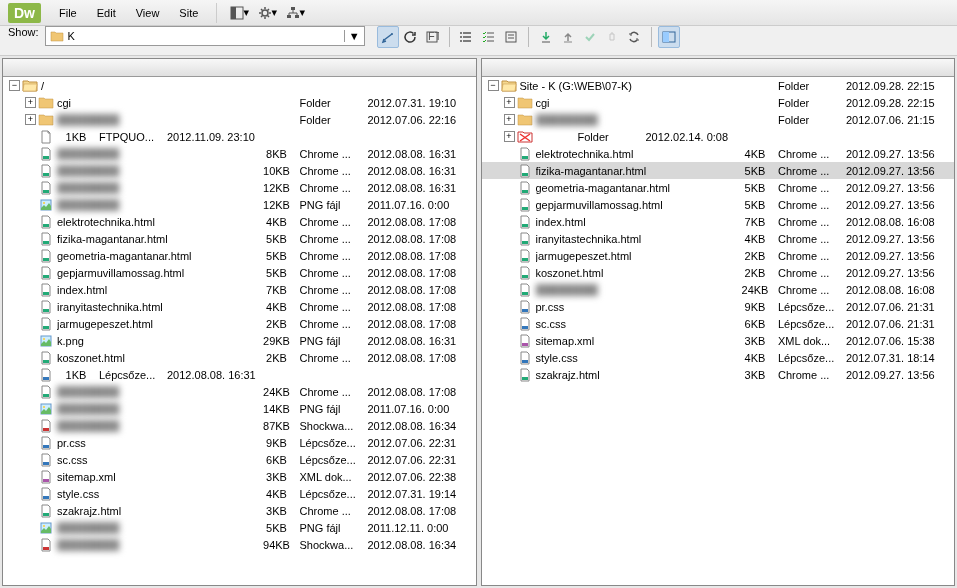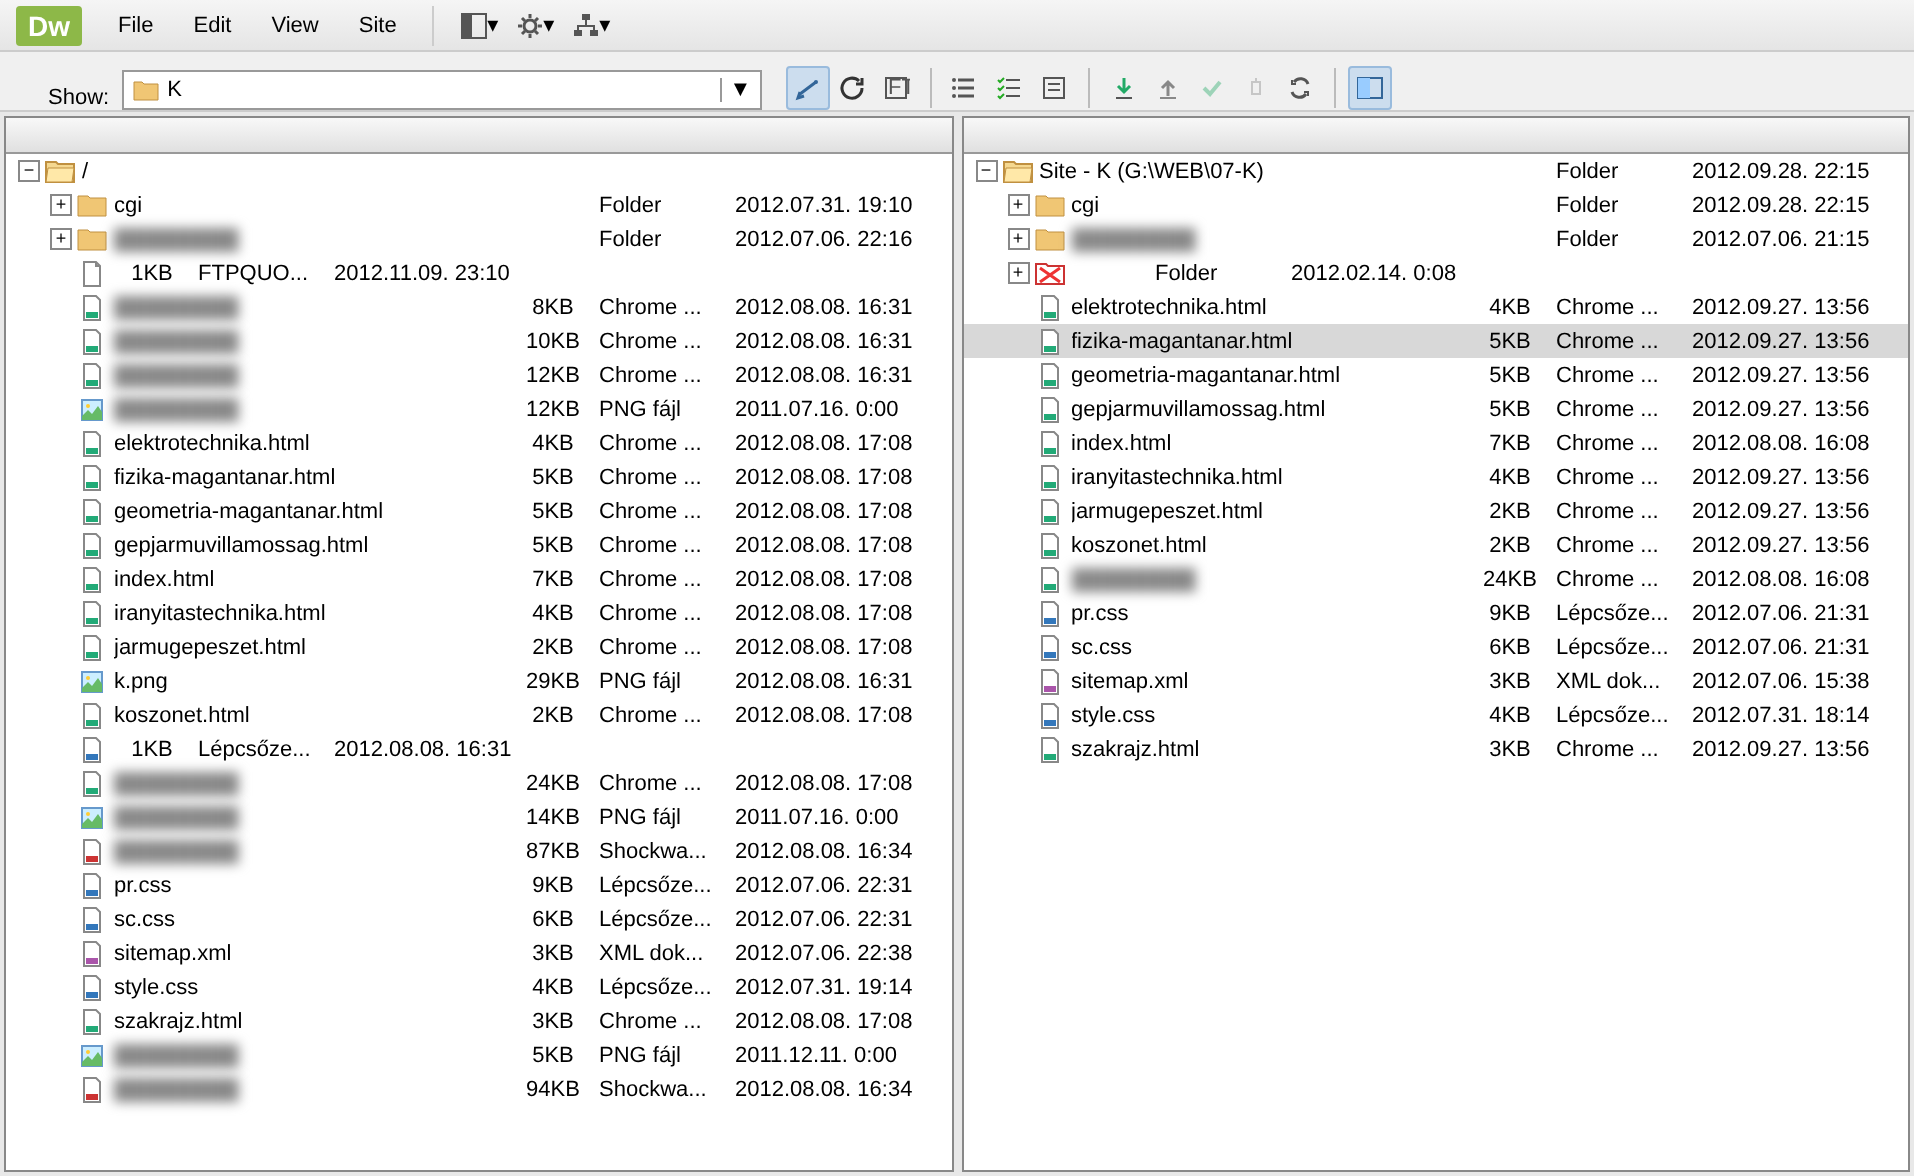--- a/index.html
+++ b/index.html
@@ -3,21 +3,21 @@
 <meta charset="utf-8">
 <style>
 * { margin: 0; padding: 0; box-sizing: border-box; font-family: Tahoma, Arial, sans-serif; font-size: 11px; }
 body { background: #e8e8e8; width: 957px; height: 588px; overflow: hidden; }
 .menubar { background: linear-gradient(#f5f5f5, #e5e5e5); height: 26px; display: flex; align-items: center; padding: 0 8px; border-bottom: 1px solid #ccc; }
 .logo { background: #8db848; color: #fff; font-weight: bold; font-size: 14px; padding: 2px 6px; border-radius: 2px; margin-right: 8px; }
 .menu-item { padding: 4px 10px; cursor: pointer; }
 .menu-sep { width: 1px; height: 20px; background: #ccc; margin: 0 8px; }
 .toolbar-ico { width: 20px; height: 20px; display: flex; align-items: center; justify-content: center; margin: 0 4px; cursor: pointer; }
 .toolbar-ico svg { width: 14px; height: 14px; }
-.subbar { background: #f0f0f0; height: 30px; display: flex; align-items: flex-end; padding: 0 24px; border-bottom: 1px solid #ccc; }
+.subbar { background: #f0f0f0; height: 30px; display: flex; align-items: flex-start; padding: 0 8px; border-bottom: 1px solid #ccc; }
 .show-label { margin-right: 6px; }
 .site-select { display: flex; align-items: center; background: #fff; border: 1px solid #999; height: 20px; width: 320px; padding: 0 4px; }
 .site-select .folder-ico { width: 14px; height: 12px; margin-right: 4px; }
 .select-arrow { margin-left: auto; border-left: 1px solid #999; padding-left: 4px; }
 .tool-group { display: flex; align-items: center; margin-left: 12px; }
 .tool-group .sep { width: 1px; height: 20px; background: #bbb; margin: 0 6px; }
 .ico-btn { width: 22px; height: 22px; display: flex; align-items: center; justify-content: center; cursor: pointer; border-radius: 2px; }
 .ico-btn.active { background: #cde; border: 1px solid #9bd; }
 .panels { display: flex; height: calc(100% - 56px); }
 .panel { flex: 1; display: flex; flex-direction: column; border: 1px solid #888; background: #fff; margin: 2px; }

